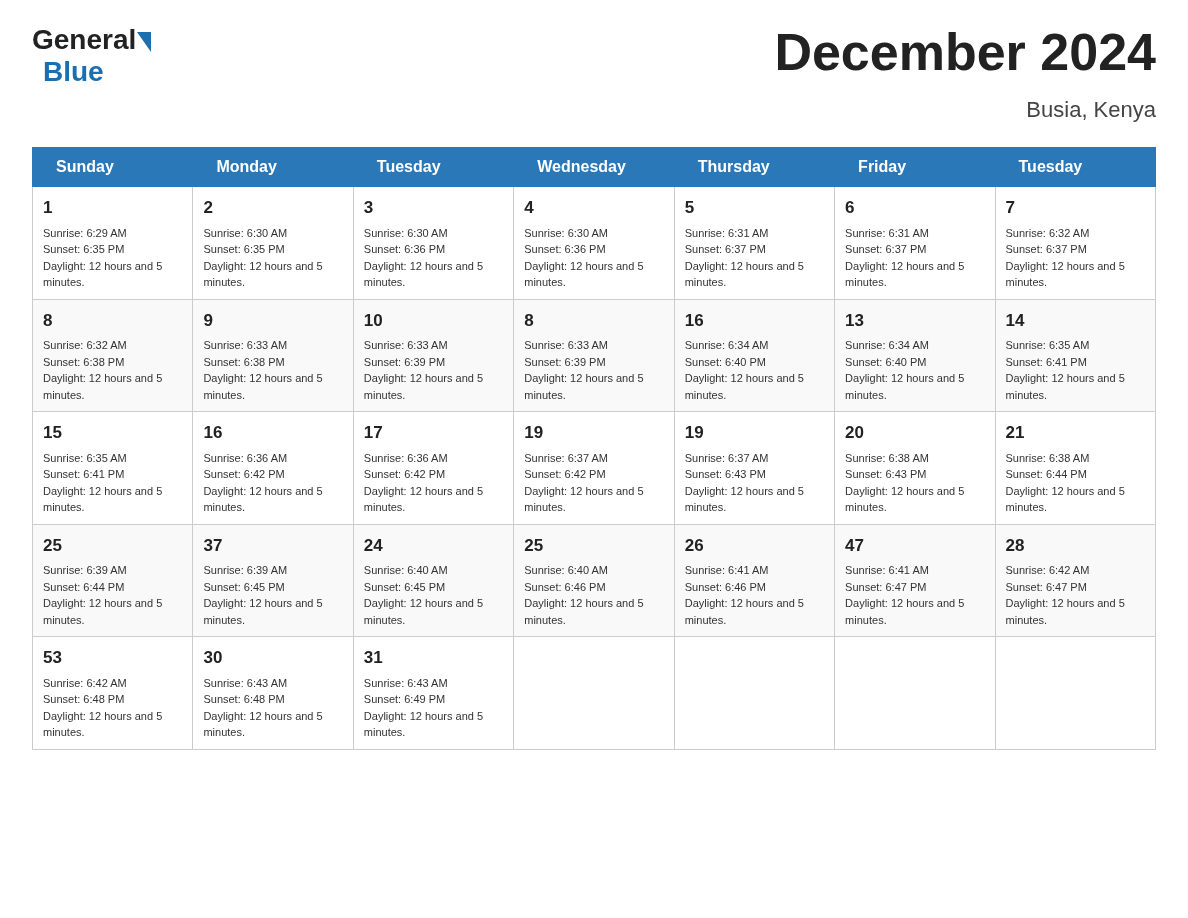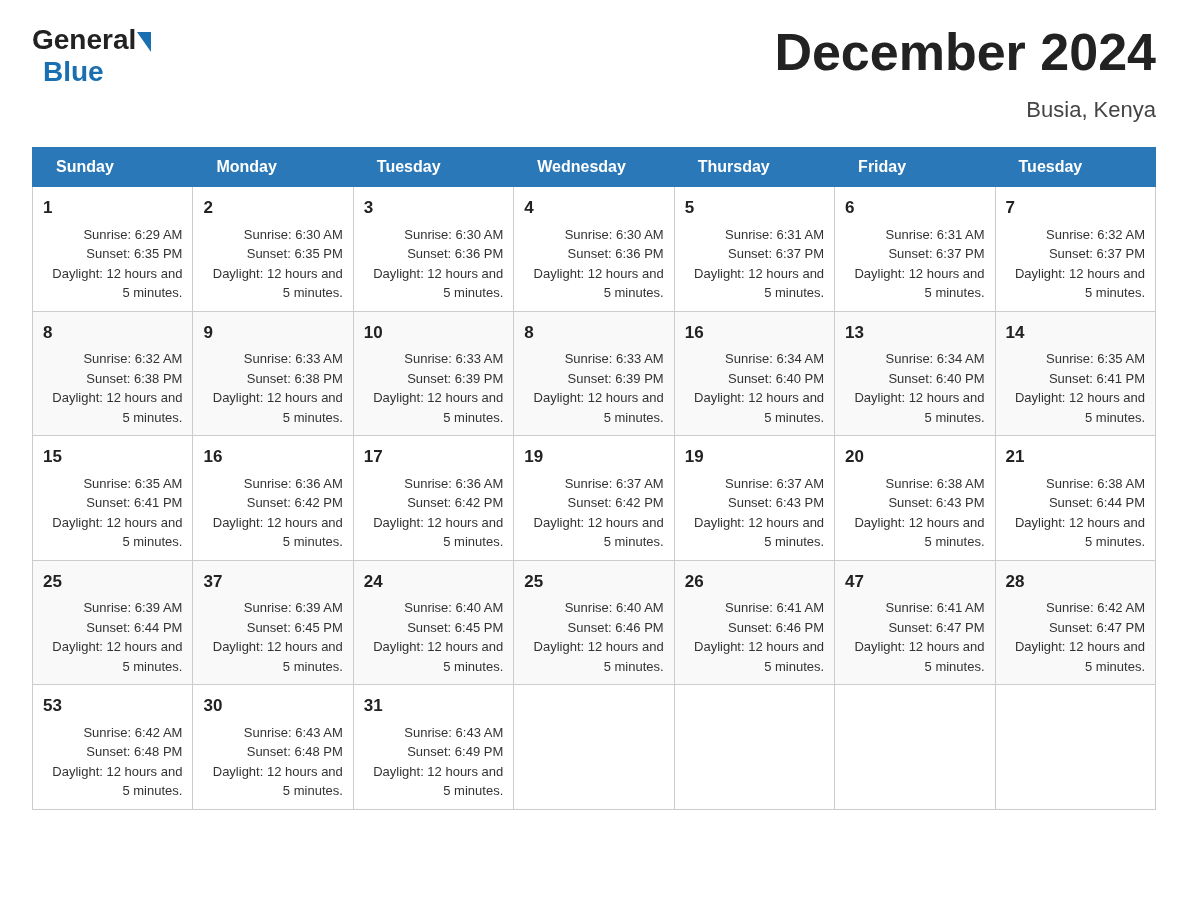--- a/index.html
+++ b/index.html
@@ -61,22 +61,21 @@
     }
     tbody tr td .day-num {
       font-size: 17px;
       font-weight: bold;
       color: #222;
       display: block;
       margin-bottom: 4px;
     }
     tbody tr td .day-info {
       color: #333;
-      font-size: 13px;
-      text-align: right;
+      font-size: 11px;
     }
     tbody tr:nth-child(even) td {
       background: #f9f9f9;
     }
     .logo-row {
       display: flex;
       align-items: center;
       gap: 0;
     }
     .logo-general {

